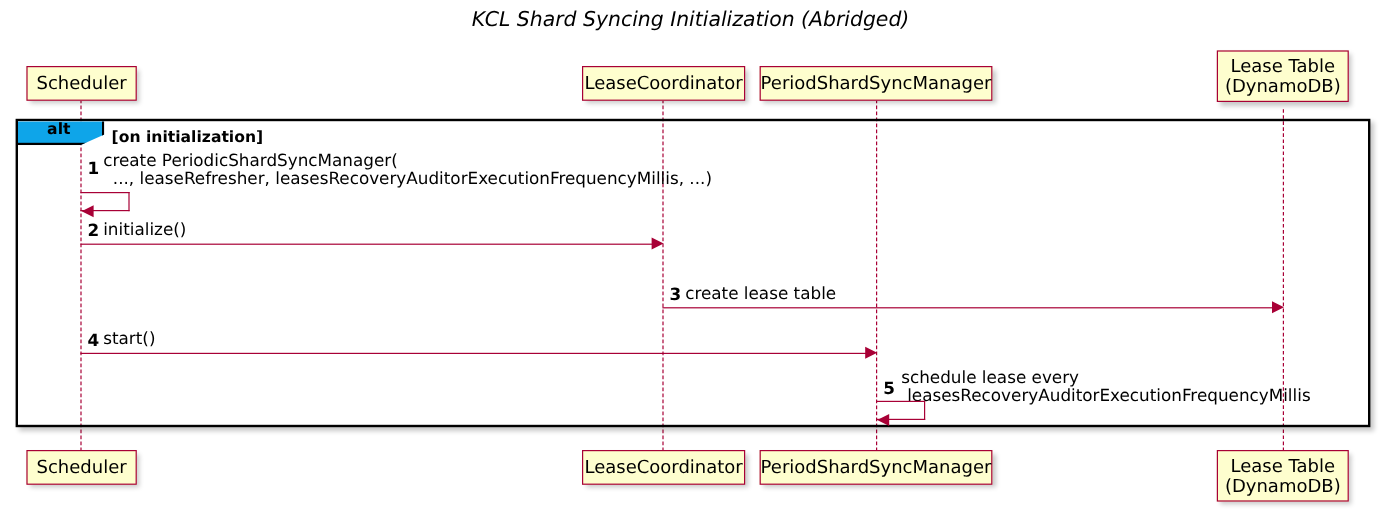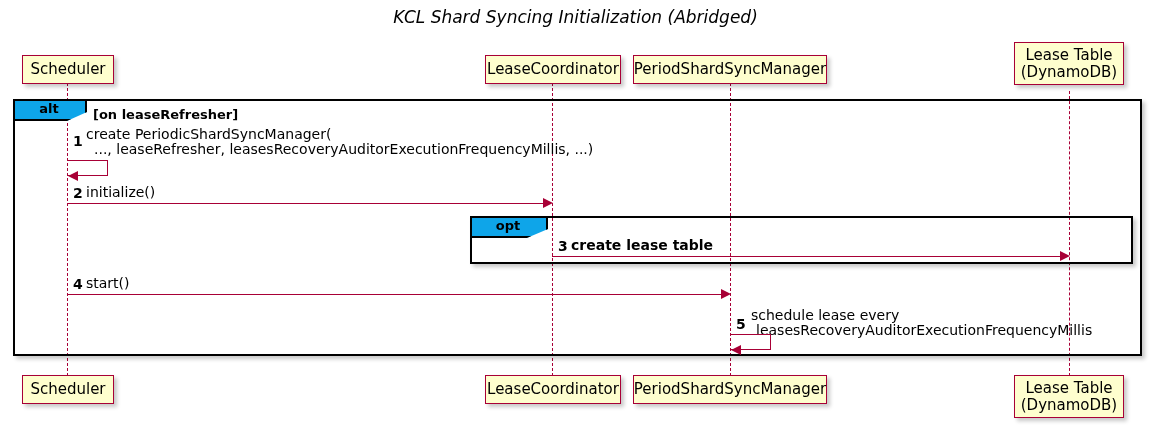--- a/index.html
+++ b/index.html
@@ -149,27 +149,22 @@
   <div class="lifeline" style="left:67px; top:83px; height:293px;"></div>
   <div class="lifeline" style="left:552px; top:83px; height:293px;"></div>
   <div class="lifeline" style="left:730px; top:83px; height:293px;"></div>
   <div class="lifeline" style="left:1069px; top:91px; height:285px;"></div>
 
   <div class="fragment shadowed" style="left:13px; top:99px; width:1129px; height:257px;">
     <div class="fragment-tab" style="width:72px;">
       <span>alt</span>
     </div>
   </div>
-  <div class="fragment-guard" style="left:93px; top:107px;">[on leaseRefresher]</div>
-
-  <div class="fragment shadowed" style="left:470px; top:216px; width:663px; height:48px;">
-    <div class="fragment-tab" style="width:76px;">
-      <span>opt</span>
-    </div>
-  </div>
+  <div class="fragment-guard" style="left:93px; top:107px;">[on initialization]</div>
+
 
   <div class="participant" style="left:22px; top:55px; width:92px; height:29px;">
     <span>Scheduler</span>
   </div>
 
   <div class="participant" style="left:485px; top:55px; width:136px; height:29px;">
     <span>LeaseCoordinator</span>
   </div>
 
   <div class="participant" style="left:633px; top:55px; width:194px; height:29px;">
@@ -203,21 +198,21 @@
   <div class="msg-label" style="left:86px; top:127px;">create PeriodicShardSyncManager(</div>
   <div class="self-loop" style="left:67px; top:160px; width:41px; height:16px;"></div>
   <div class="msg-arrow left" style="left:68px; top:171px;"></div>
 
   <div class="msg-num" style="left:73px; top:185px;">2</div>
   <div class="msg-label" style="left:86px; top:185px;">initialize()</div>
   <div class="msg-line" style="left:67px; top:203px; width:477px;"></div>
   <div class="msg-arrow right" style="left:543px; top:198px;"></div>
 
   <div class="msg-num" style="left:558px; top:238px;">3</div>
-  <div class="msg-label" style="left:571px; top:238px;font-weight:bold;">create lease table</div>
+  <div class="msg-label" style="left:571px; top:238px;">create lease table</div>
   <div class="msg-line" style="left:552px; top:256px; width:511px;"></div>
   <div class="msg-arrow right" style="left:1060px; top:251px;"></div>
 
   <div class="msg-num" style="left:73px; top:276px;">4</div>
   <div class="msg-label" style="left:86px; top:276px;">start()</div>
   <div class="msg-line" style="left:67px; top:294px; width:655px;"></div>
   <div class="msg-arrow right" style="left:721px; top:289px;"></div>
 
   <div class="msg-num" style="left:736px; top:316px;">5</div>
   <div class="msg-label" style="left:751px; top:308px;">schedule lease every</div>

